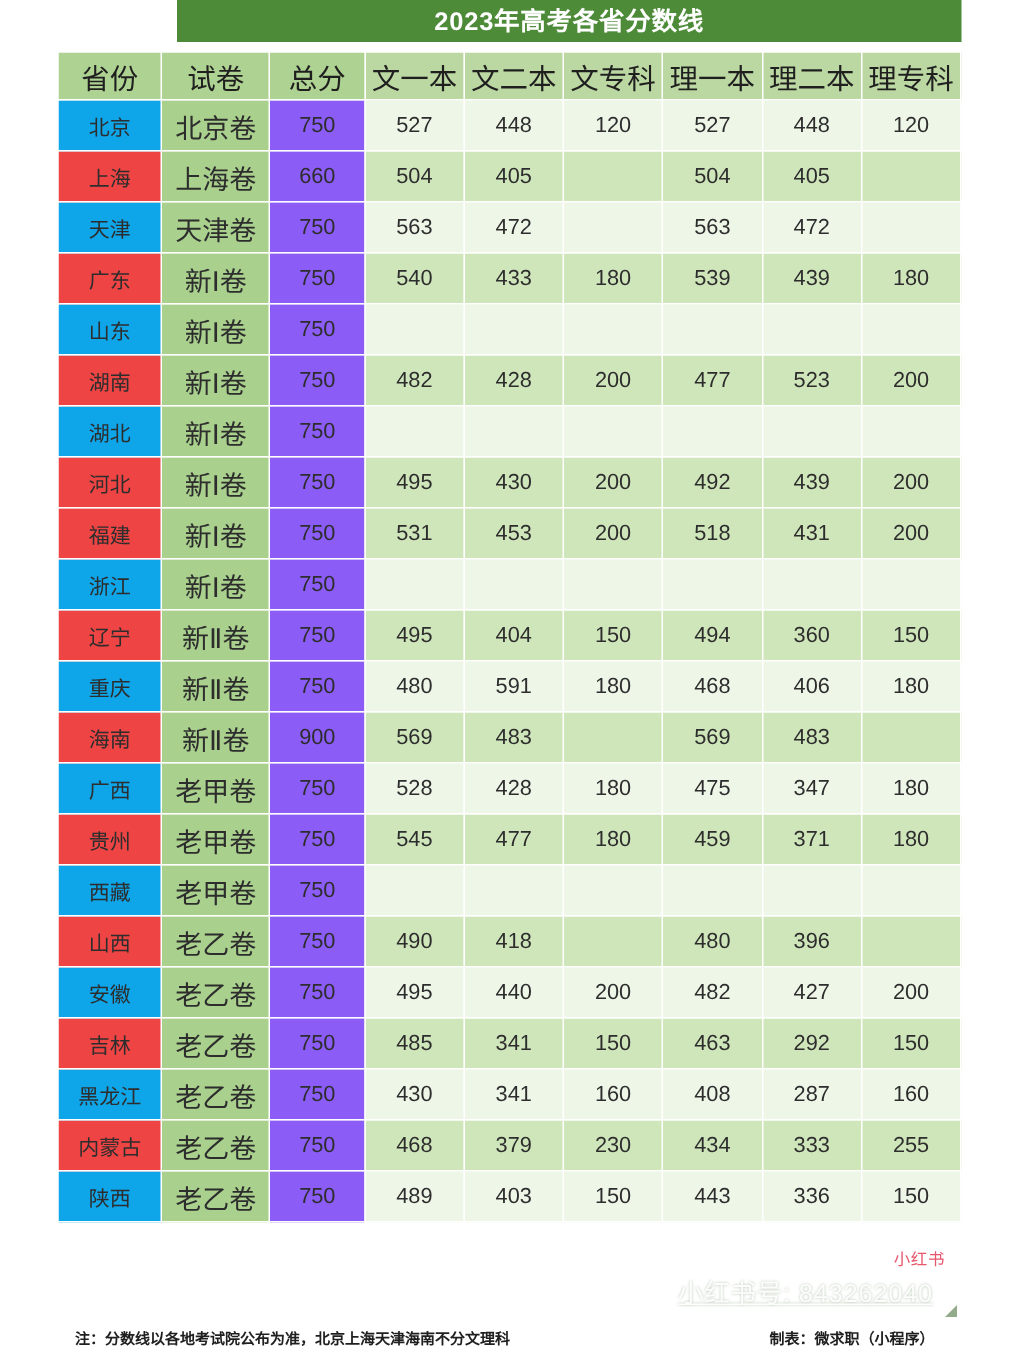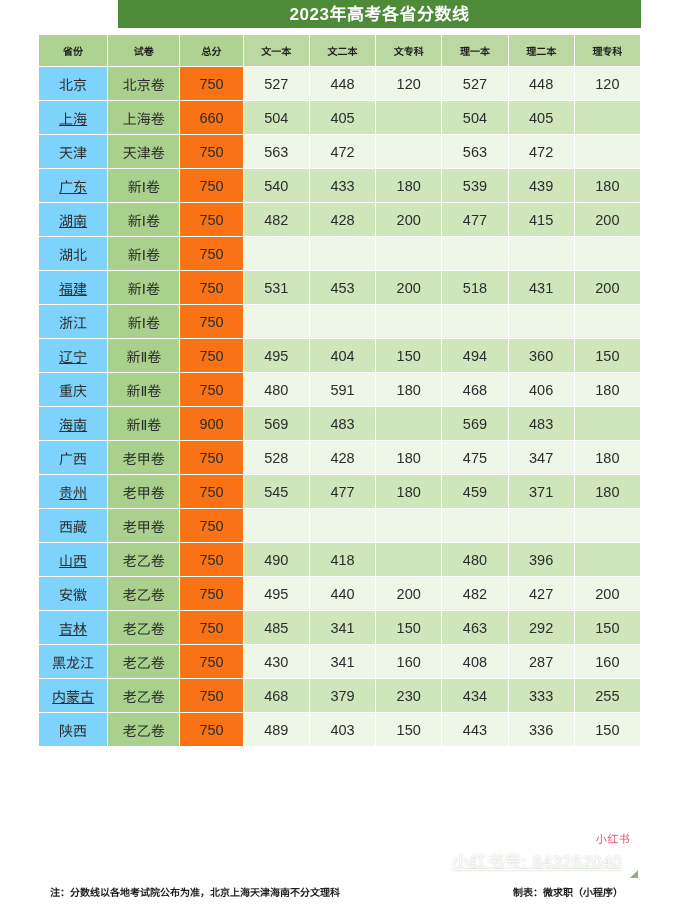--- a/index.html
+++ b/index.html
@@ -65,53 +65,52 @@
     vertical-align: middle;
     font-size: 14.5px;
     color: #2d2d2d;
     border: 1px solid #ffffff;
     white-space: nowrap;
   }
 
   
   .score-table thead th {
     background: #bcd8a2;
-    font-weight: bold;
-    font-size: 10px;
+    font-weight: normal;
+    font-size: 19px;
     color: #1f1f1f;
     height: 31px;
   }
   .score-table thead th.h-prov,
   .score-table thead th.h-paper,
   .score-table thead th.h-total {
     background: #aed292;
   }
 
   
   .score-table tbody td.prov {
-    background: #7dd3fc;
+    background: #0ea5e9;
     font-size: 14px;
   }
   .score-table tbody td.paper {
     background: #a9d18d;
-    font-size: 14px;
+    font-size: 18px;
   }
   .score-table tbody td.total {
-    background: #f97316;
+    background: #8b5cf6;
   }
   .score-table tbody td.num {
     background: #eef6e8;
   }
   
   .score-table tbody tr.alt td.num {
     background: #cfe5ba;
   }
   .score-table tbody tr.alt td.prov {
-    background: #7dd3fc;
-    text-decoration: underline;
+    background: #ef4444;
   }
 
   
   .wm-badge {
     position: absolute;
     left: 586px;
     top: 826px;
     width: 54px;
     height: 24px;
     border-radius: 12px;
@@ -243,41 +242,63 @@
           <td class="prov">广东</td>
           <td class="paper">新Ⅰ卷</td>
           <td class="total">750</td>
           <td class="num">540</td>
           <td class="num">433</td>
           <td class="num">180</td>
           <td class="num">539</td>
           <td class="num">439</td>
           <td class="num">180</td>
         </tr>
+        <tr>
+          <td class="prov">山东</td>
+          <td class="paper">新Ⅰ卷</td>
+          <td class="total">750</td>
+          <td class="num"></td>
+          <td class="num"></td>
+          <td class="num"></td>
+          <td class="num"></td>
+          <td class="num"></td>
+          <td class="num"></td>
+        </tr>
         <tr class="alt">
           <td class="prov">湖南</td>
           <td class="paper">新Ⅰ卷</td>
           <td class="total">750</td>
           <td class="num">482</td>
           <td class="num">428</td>
           <td class="num">200</td>
           <td class="num">477</td>
-          <td class="num">415</td>
+          <td class="num">523</td>
           <td class="num">200</td>
         </tr>
         <tr>
           <td class="prov">湖北</td>
           <td class="paper">新Ⅰ卷</td>
           <td class="total">750</td>
           <td class="num"></td>
           <td class="num"></td>
           <td class="num"></td>
           <td class="num"></td>
           <td class="num"></td>
           <td class="num"></td>
+        </tr>
+        <tr class="alt">
+          <td class="prov">河北</td>
+          <td class="paper">新Ⅰ卷</td>
+          <td class="total">750</td>
+          <td class="num">495</td>
+          <td class="num">430</td>
+          <td class="num">200</td>
+          <td class="num">492</td>
+          <td class="num">439</td>
+          <td class="num">200</td>
         </tr>
         <tr class="alt">
           <td class="prov">福建</td>
           <td class="paper">新Ⅰ卷</td>
           <td class="total">750</td>
           <td class="num">531</td>
           <td class="num">453</td>
           <td class="num">200</td>
           <td class="num">518</td>
           <td class="num">431</td>

